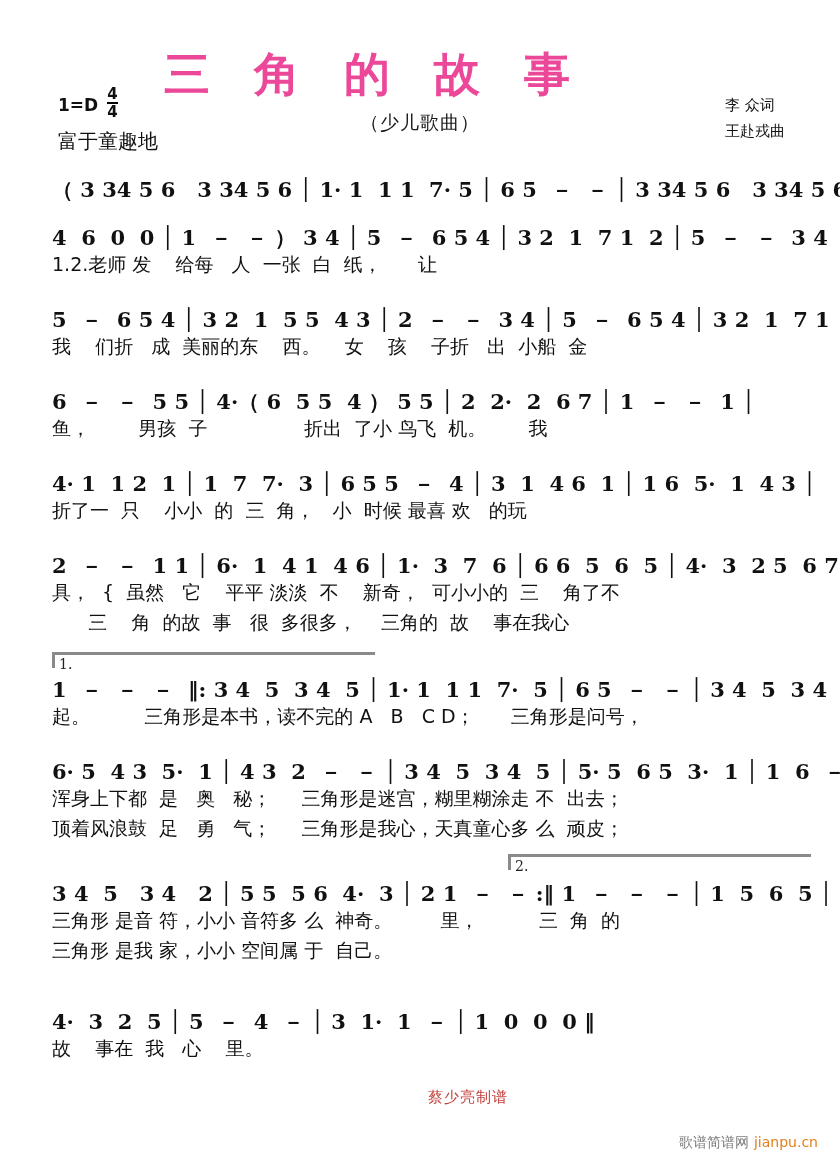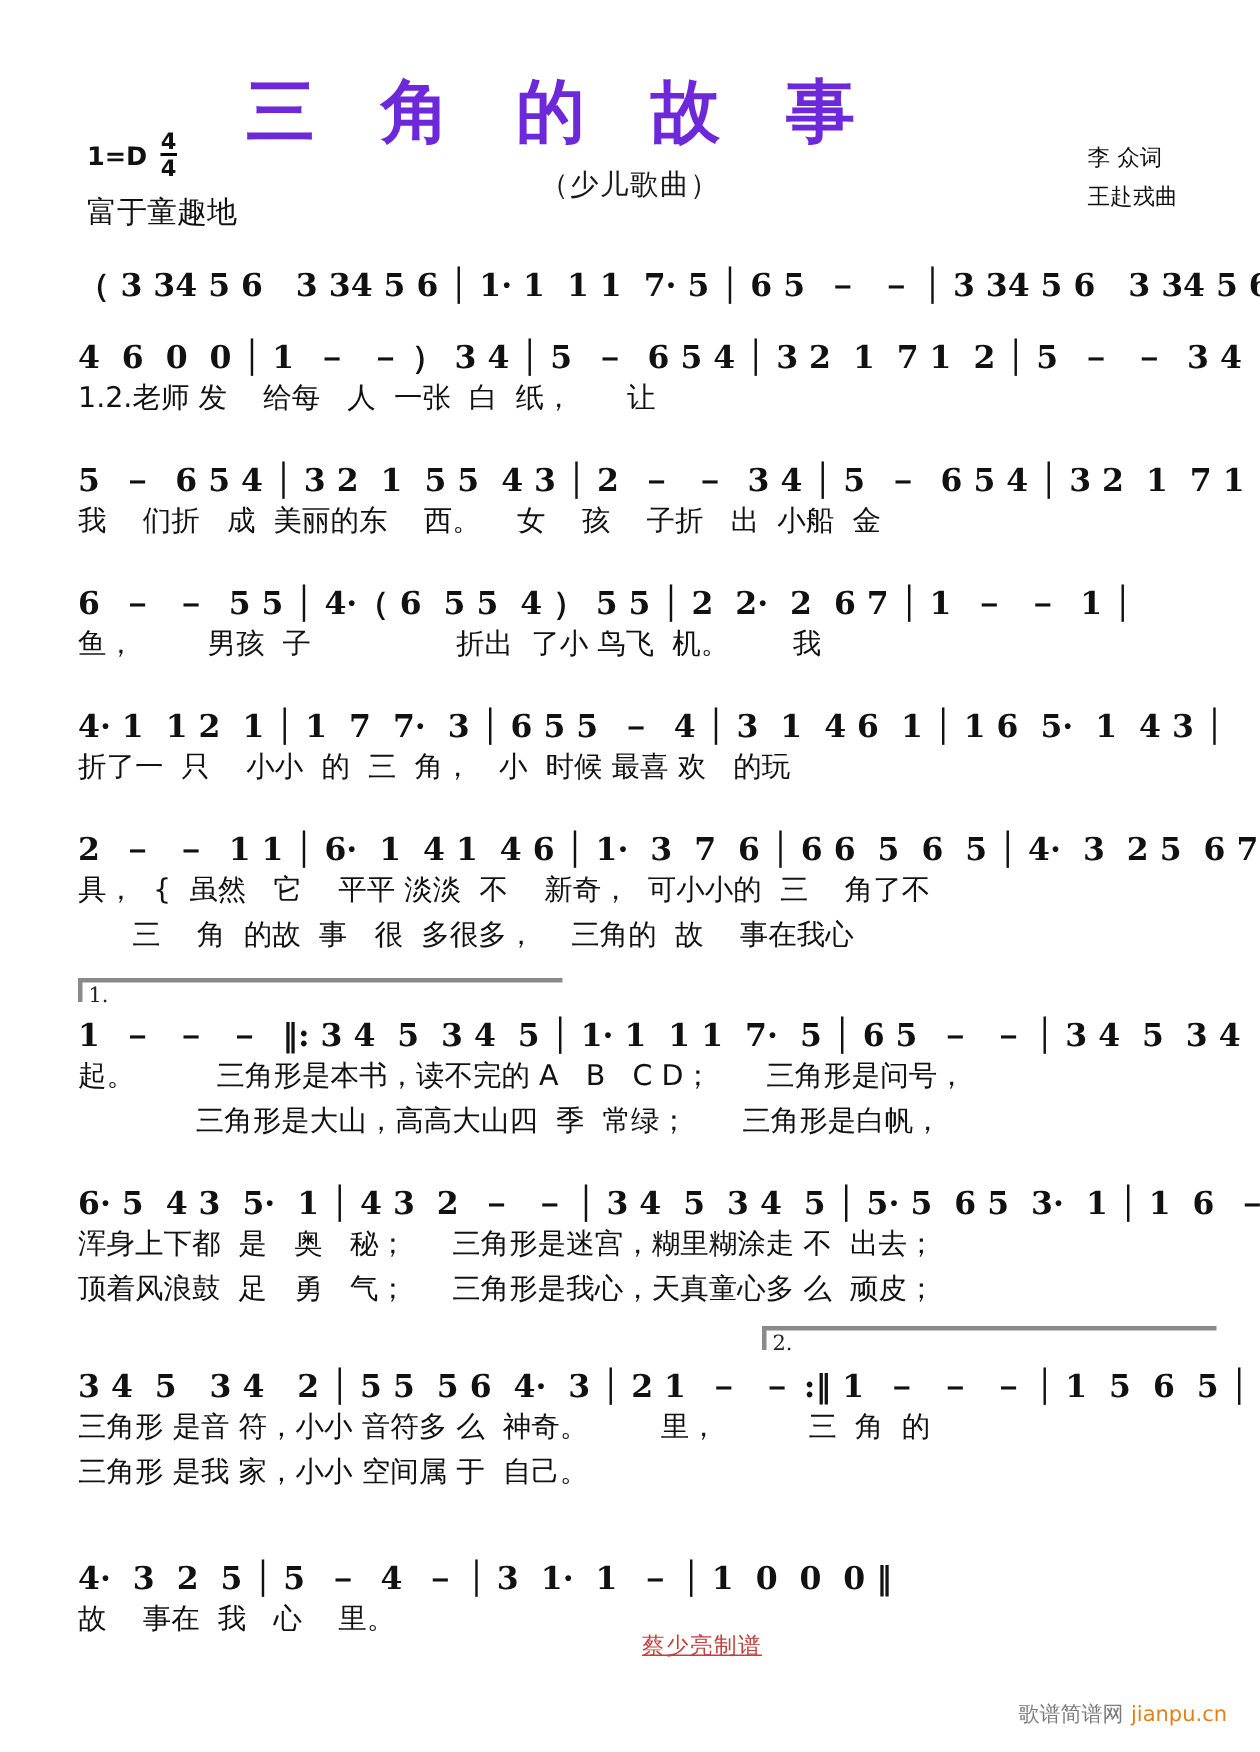--- a/index.html
+++ b/index.html
@@ -17,21 +17,21 @@
   .sheet{position:relative;width:840px;height:1168px;}
 
   .title{
     position:absolute;top:44px;left:0;width:734px;
     text-align:center;
     font-family:"DejaVu Sans","Liberation Sans",sans-serif;
     font-weight:bold;
     font-size:46px;
     letter-spacing:14px;
     text-indent:14px;
-    color:#6d28d9;
+    color:#ec4899;
   }
   .subtitle{
     position:absolute;top:110px;left:0;width:840px;
     text-align:center;
     font-size:19px;
     font-family:Liberation Mono, monospace;
     color:#1a1a1a;
     letter-spacing:1px;
   }
 
@@ -82,21 +82,20 @@
     position:absolute;left:4px;top:1px;
     font-size:14px;font-family:"DejaVu Serif",serif;color:#222;font-weight:normal;
   }
 
   
   .stamp{
     position:absolute;left:428px;top:1088px;
     color:#c2403c;font-size:15px;
     font-family:"DejaVu Sans","Liberation Sans",sans-serif;
     letter-spacing:1px;
-    text-decoration:underline;
   }
   .footer{
     position:absolute;right:22px;bottom:16px;
     font-family:"DejaVu Sans","Liberation Sans",sans-serif;
     font-size:14px;
   }
   .footer .site{color:#7b7b7b;margin-left:16px;}
   .footer .dom{color:#e2801a;margin-left:5px;}
 </style>
 </head>
@@ -154,21 +153,20 @@
       <div class="lyricrow">具，  {  虽然   它    平平 淡淡  不    新奇，  可小小的  三    角了不</div>
       <div class="lyricrow second">      三    角  的故  事   很  多很多，    三角的  故    事在我心</div>
     </div>
 
     <div class="system">
       <div class="ending" style="left:52px;top:-6px;width:320px;">
         <span>1.</span>
       </div>
       <div class="noterow" style="margin-top:14px;">1  －  －  －  ‖: 3 4  5  3 4  5 │ 1· 1  1 1  7·  5 │ 6 5  －  － │ 3 4  5  3 4  5 │</div>
       <div class="lyricrow">起。         三角形是本书，读不完的 A   B   C D；      三角形是问号，</div>
-      <div class="lyricrow second">             三角形是大山，高高大山四  季  常绿；      三角形是白帆，</div>
     </div>
 
     <div class="system">
       <div class="noterow">6· 5  4 3  5·  1 │ 4 3  2  －  － │ 3 4  5  3 4  5 │ 5· 5  6 5  3·  1 │ 1  6  －  － │</div>
       <div class="lyricrow">浑身上下都  是   奥   秘；     三角形是迷宫，糊里糊涂走 不  出去；</div>
       <div class="lyricrow second">顶着风浪鼓  足   勇   气；     三角形是我心，天真童心多 么  顽皮；</div>
     </div>
 
     <div class="system">
       <div class="ending" style="left:508px;top:-8px;width:300px;">

